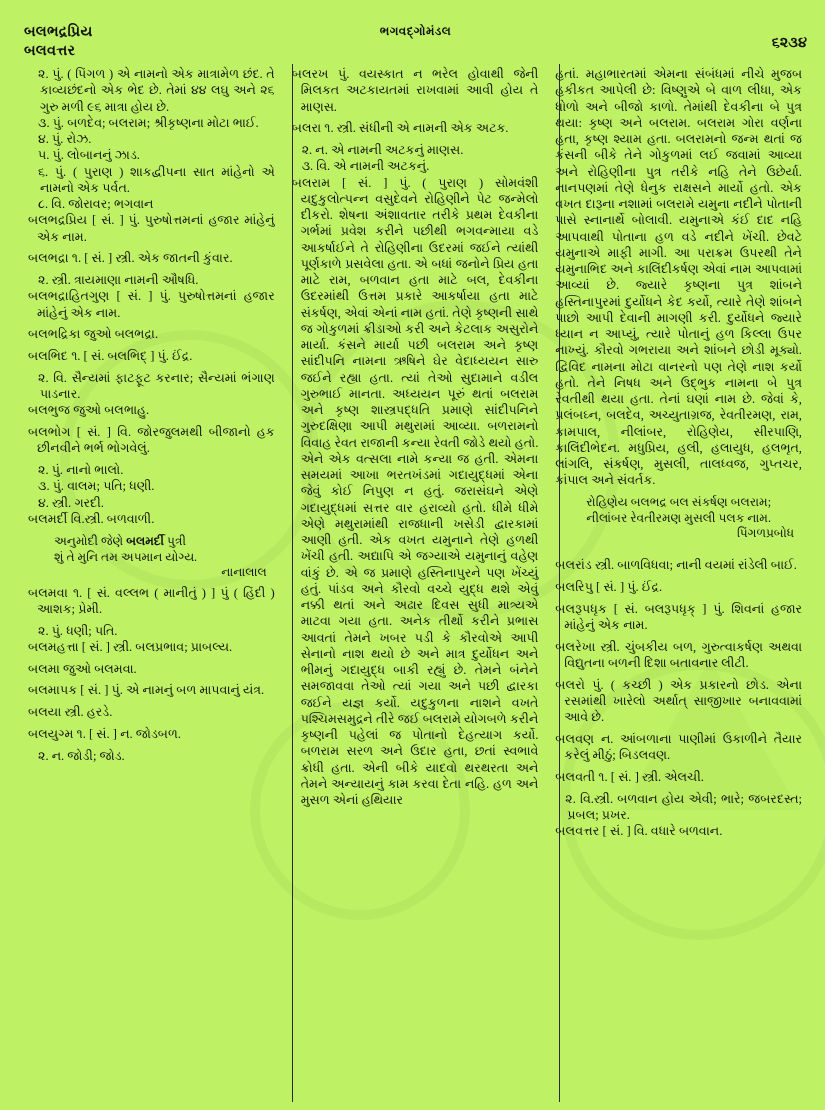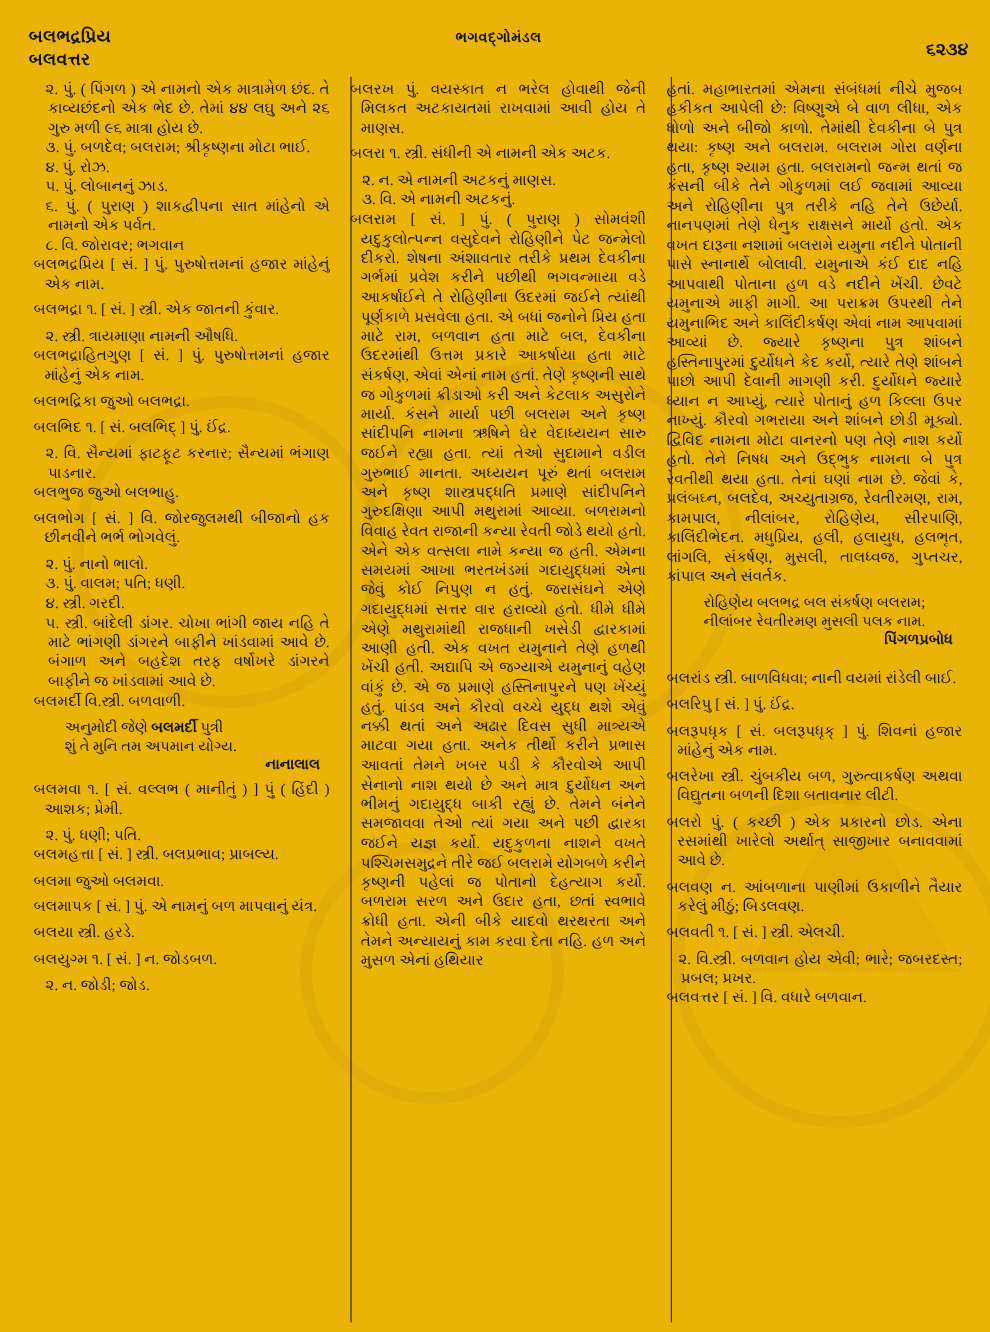--- a/index.html
+++ b/index.html
@@ -13,21 +13,21 @@
     font-family: "Liberation Serif", "DejaVu Serif", serif;
     color: #111111;
     position: relative;
     overflow: hidden;
   }
 
   
   #page {
     position: absolute;
     inset: 0;
-    background: #eab308;
+    background: #bef264;
     overflow: hidden;
   }
 
   
   .watermark {
     position: absolute;
     border-radius: 50%;
     border: 10px solid rgba(0,0,0,0.035);
     pointer-events: none;
   }
@@ -136,21 +136,21 @@
   .verse-c {
     margin: 1px 0 16px 0;
     font-size: 12.2px;
     line-height: 16px;
     text-align: center;
   }
   .verse-c .vline { display: block; }
   .attrib-right {
     display: block;
     text-align: right;
-    font-weight: bold;
+    font-weight: normal;
     padding-right: 8px;
     margin-top: -1px;
     margin-bottom: 5px;
     font-size: 12.2px;
   }
   .para {
     margin: 0 0 5.5px 0;
     text-indent: 0;
   }
 </style>
@@ -187,21 +187,20 @@
         <div class="sense">૨. સ્ત્રી. ત્રાયમાણા નામની ઔષધિ.</div>
         <div class="entry"><span class="hw">બલભદ્રાહિતગુણ</span><span> [ સં. ] પું. પુરુષોત્તમનાં હજાર માંહેનું એક નામ.</span></div>
         <div class="entry"><span class="hw">બલભદ્રિકા</span><span> જુઓ બલભદ્રા.</span></div>
         <div class="entry"><span class="hw">બલભિદ</span><span> ૧. [ સં. બલભિદ્ ] પું. ઈંદ્ર.</span></div>
         <div class="sense">૨. વિ. સૈન્યમાં ફાટફૂટ કરનાર; સૈન્યમાં ભંગાણ પાડનાર.</div>
         <div class="entry"><span class="hw">બલભુજ</span><span> જુઓ બલભાહુ.</span></div>
         <div class="entry"><span class="hw">બલભોગ</span><span> [ સં. ] વિ. જોરજુલમથી બીજાનો હક છીનવીને ભર્ભ ભોગવેલું.</span></div>
         <div class="sense">૨. પું. નાનો ભાલો.</div>
         <div class="sense">૩. પું. વાલમ; પતિ; ધણી.</div>
         <div class="sense">૪. સ્ત્રી. ગરદી.</div>
-        <div class="sense">૫. સ્ત્રી. બાંદેલી ડાંગર. ચોખા ભાંગી જાય નહિ તે માટે ભાંગણી ડાંગરને બાફીને ખાંડવામાં આવે છે. બંગાળ અને બહદેશ તરફ વર્ષોખરે ડાંગરને બાફીને જ ખાંડવામાં આવે છે.</div>
         <div class="entry"><span class="hw">બલમર્દી</span><span> વિ.સ્ત્રી. બળવાળી.</span></div>
         <div class="verse">
           <span class="vline">અનુમોદી જેણે <span class="inline-hw">બલમર્દી</span> પુત્રી</span>
           <span class="vline">શું તે મુનિ તમ અપમાન યોગ્ય.</span>
           <span class="attrib-right">નાનાલાલ</span>
         </div>
         <div class="entry"><span class="hw">બલમવા</span><span> ૧. [ સં. વલ્લભ ( માનીતું ) ] પું ( હિંદી ) આશક; પ્રેમી.</span></div>
         <div class="sense">૨. પું. ધણી; પતિ.</div>
         <div class="entry"><span class="hw">બલમહત્તા</span><span> [ સં. ] સ્ત્રી. બલપ્રભાવ; પ્રાબલ્ય.</span></div>
         <div class="entry"><span class="hw">બલમા</span><span> જુઓ બલમવા.</span></div>

